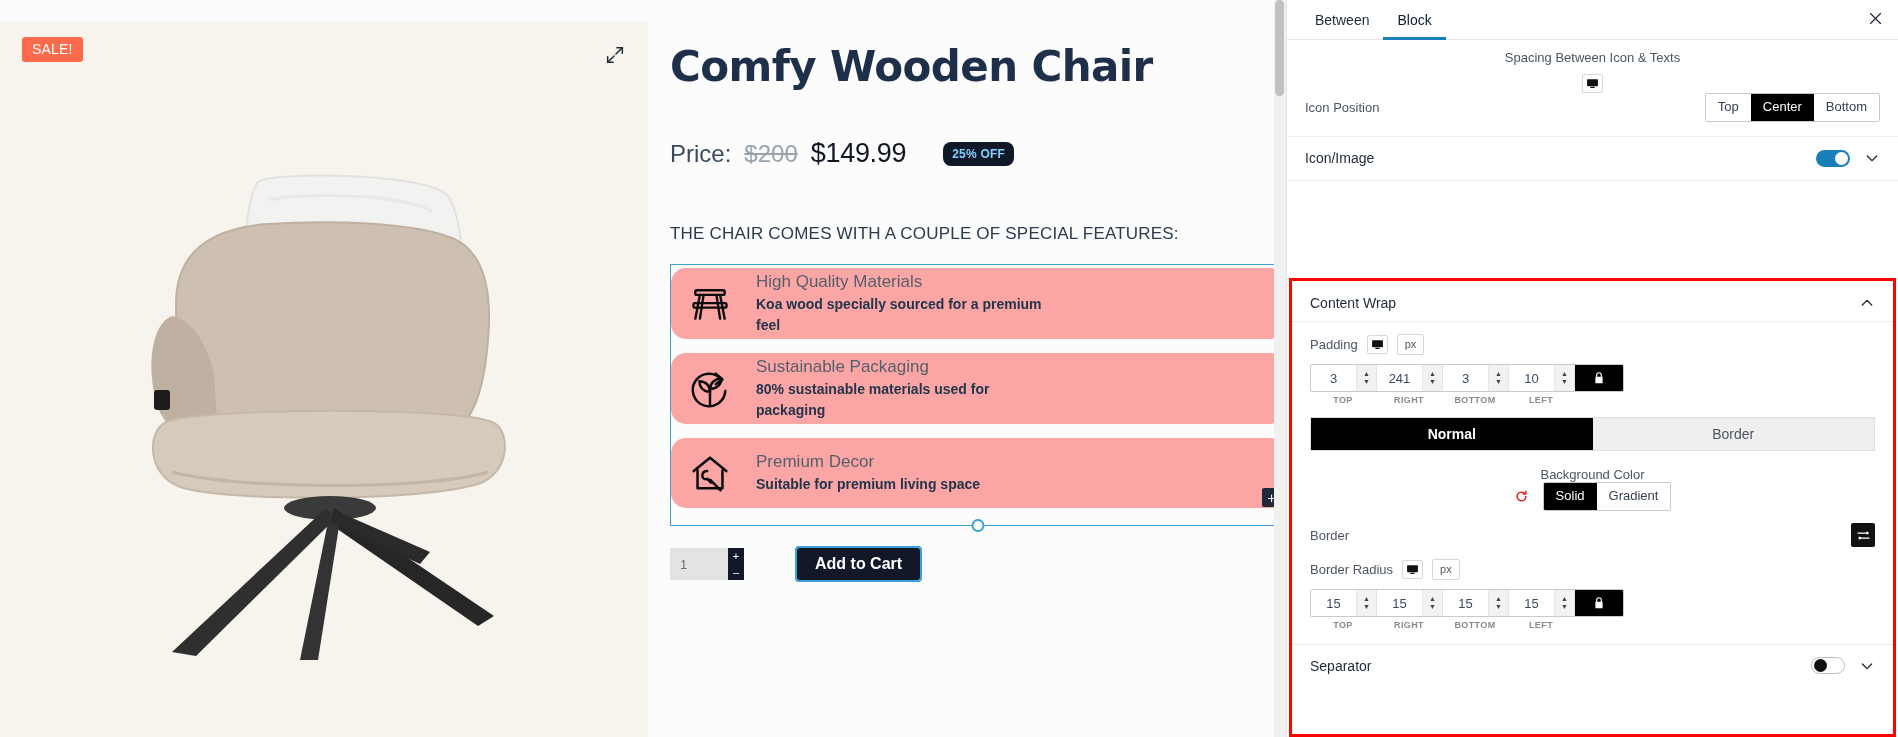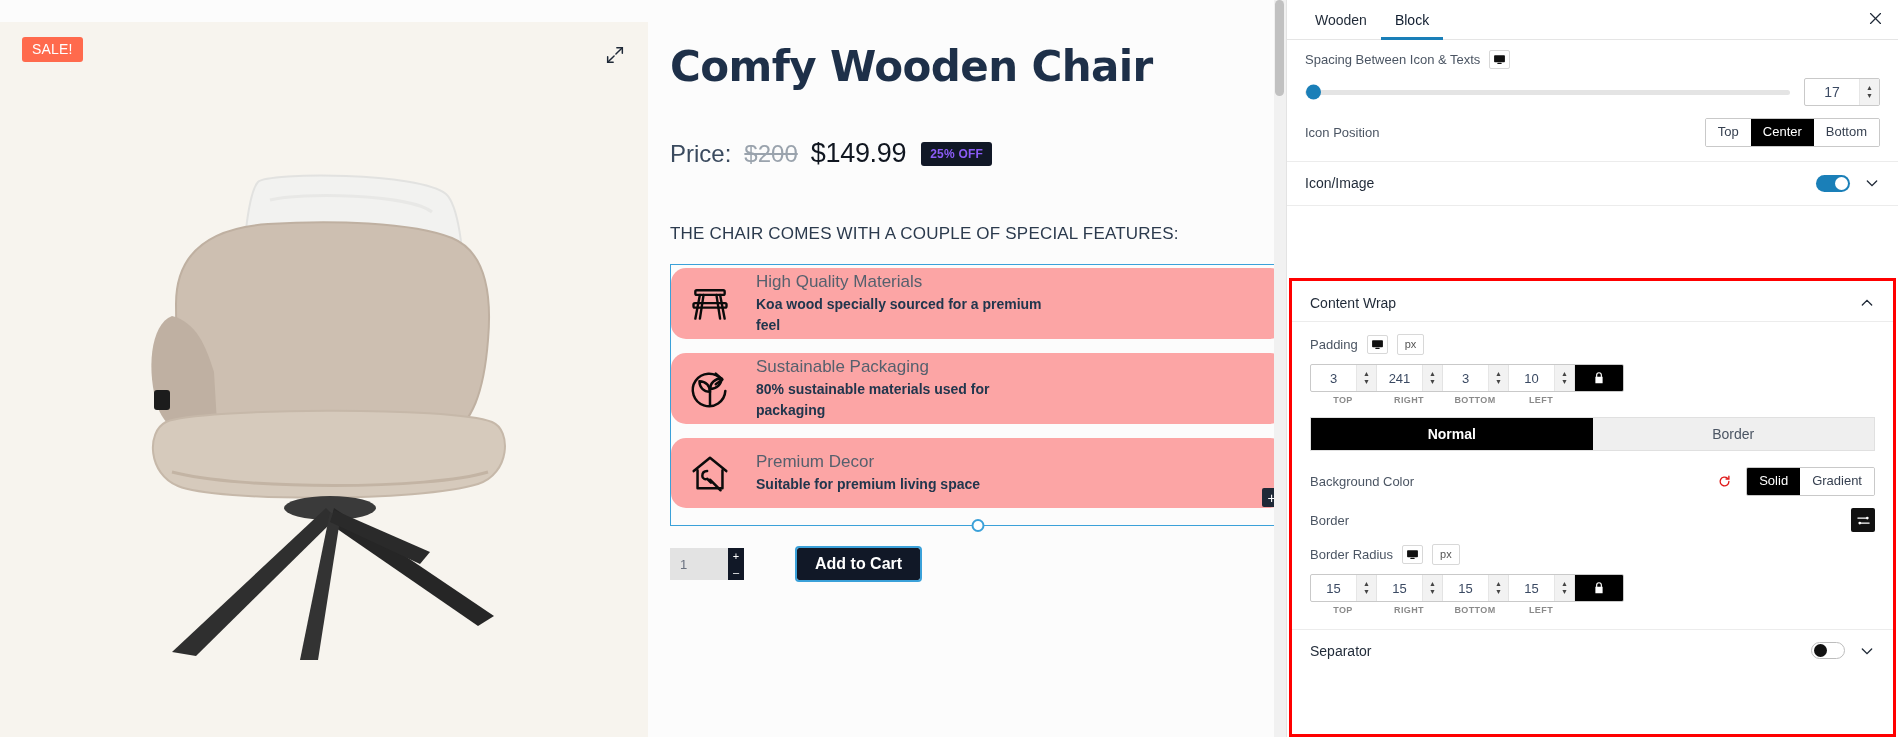--- a/index.html
+++ b/index.html
@@ -55,23 +55,23 @@
     margin-top: 16px;
   }
   .price-row {
     margin-top: 48px;
     display: flex; align-items: center; gap: 13px;
   }
   .price-label { font-size: 24px; font-weight: 400; color: #3a4a5e; }
   .price-old { font-size: 24px; color: #9aa3ad; text-decoration: line-through; font-weight: 400;}
   .price-new { font-size: 27px; color: #101620; font-weight: 400; letter-spacing: -0.3px;}
   .discount-badge {
-    background: #111827; color: #8b5cf6; font-size: 12px; font-weight: 700;
-    padding: 5px 9px; border-radius: 3px; letter-spacing: .2px;
-    margin-left: 2px;
+    background: #111827; color: #7dd3fc; font-size: 12px; font-weight: 700;
+    padding: 5px 9px; border-radius: 8px; letter-spacing: .2px;
+    margin-left: 24px;
   }
   .features-heading {
     margin-top: 55px;
     font-size: 17px; color: #2b3a4d; letter-spacing: .2px;
     text-transform: uppercase; font-weight: 400;
   }
 
   
   .features-block {
     position: relative;
@@ -173,21 +173,21 @@
 
   .row {
     display: flex; align-items: center;
     padding: 0 18px;
   }
   .row-label { font-size: 13px; color: #4b5563; }
 
   .sep { height: 1px; background: #ececec; }
 
   
-  .spacing-label-row { padding: 10px 18px 0; display:flex; align-items:center; gap:9px; }
+  .spacing-label-row { padding: 10px 18px 0; display:flex; align-items:center; gap:9px;flex-direction:column; }
   .device-icon-btn {
     width: 21px; height: 19px; border: 1px solid #d8d8d8; border-radius: 2px;
     display: inline-flex; align-items: center; justify-content: center;
     background: #fff; cursor: pointer;
   }
   .slider-row { padding: 9px 18px 12px; display: flex; align-items: center; gap: 14px; }
   .slider-track {
     flex: 1; height: 5px; background: #e4e4e4; border-radius: 3px; position: relative;
   }
   .slider-thumb {
@@ -407,53 +407,41 @@
     </div>
 
     <div class="canvas-scroll">
       <div class="canvas-thumb"></div>
     </div>
   </div>
 
   <div class="panel">
 
     <div class="panel-head">
-      <div class="panel-tab">Wooden</div>
+      <div class="panel-tab">Between</div>
       <div class="panel-tab active">Block</div>
       <div class="panel-close">
         <svg viewBox="0 0 24 24" width="17" height="17" fill="none" stroke="currentColor" stroke-width="1.7" stroke-linecap="round">
           <path d="M5 5 L19 19"></path>
             <path d="M19 5 L5 19"></path>
         </svg>
       </div>
     </div>
 
     <div class="panel-body">
 
       <div class="spacing-label-row">
         <span class="row-label">Spacing Between Icon &amp; Texts</span>
         <span class="device-icon-btn">
           <svg viewBox="0 0 24 24" width="13" height="13" fill="#111">
             <rect x="2" y="4" width="20" height="13" rx="1.5"></rect>
             <rect x="8" y="18" width="8" height="2.2" rx="1"></rect>
           </svg>
         </span>
       </div>
-      <div class="slider-row">
-        <div class="slider-track">
-          <div class="slider-thumb"></div>
-        </div>
-        <div class="num-field">
-          <input value="17" style="">
-          <div class="spin">
-            <span>▲</span>
-            <span>▼</span>
-          </div>
-        </div>
-      </div>
 
       <div class="row" style="justify-content:space-between;padding-bottom:14px;">
         <span class="row-label">Icon Position</span>
         <span class="segmented">
           <span class="seg">Top</span>
           <span class="seg active">Center</span>
           <span class="seg">Bottom</span>
         </span>
       </div>
 
@@ -542,21 +530,21 @@
           <span class="dim-cap">RIGHT</span>
           <span class="dim-cap">BOTTOM</span>
           <span class="dim-cap">LEFT</span>
         </div>
 
         <div class="state-tabs">
           <div class="state-tab active">Normal</div>
           <div class="state-tab">Border</div>
         </div>
 
-        <div class="row" style="justify-content:space-between;padding-top:16px;padding-bottom:12px;">
+        <div class="row" style="justify-content:space-between;padding-top:16px;padding-bottom:12px;flex-direction:column;">
           <span class="row-label">Background Color</span>
           <span style="display:flex;align-items:center;gap:14px;justify-content:space-between;">
             <span class="reset-icon">
               <svg viewBox="0 0 24 24" width="15" height="15" fill="none" stroke="currentColor" stroke-width="2.2" stroke-linecap="round">
                 <path d="M19 12a7 7 0 1 1-2.2-5.1"></path>
                   <path d="M19 3.5V8h-4.5"></path>
               </svg>
             </span>
             <span class="segmented">
               <span class="seg active">Solid</span>

